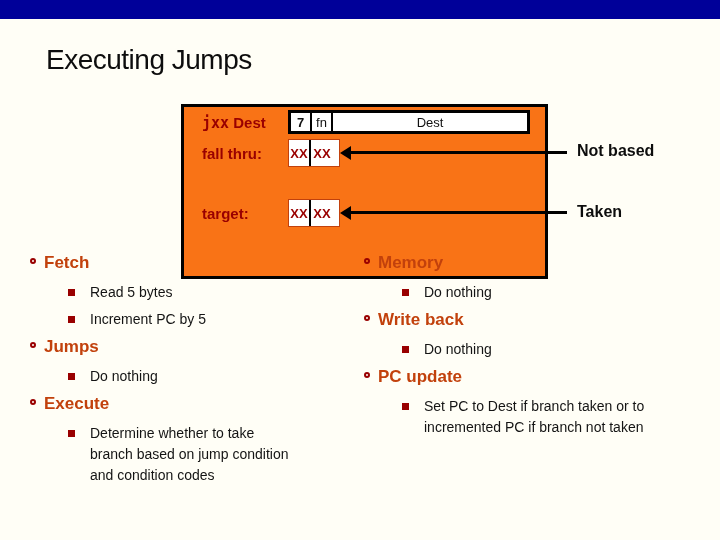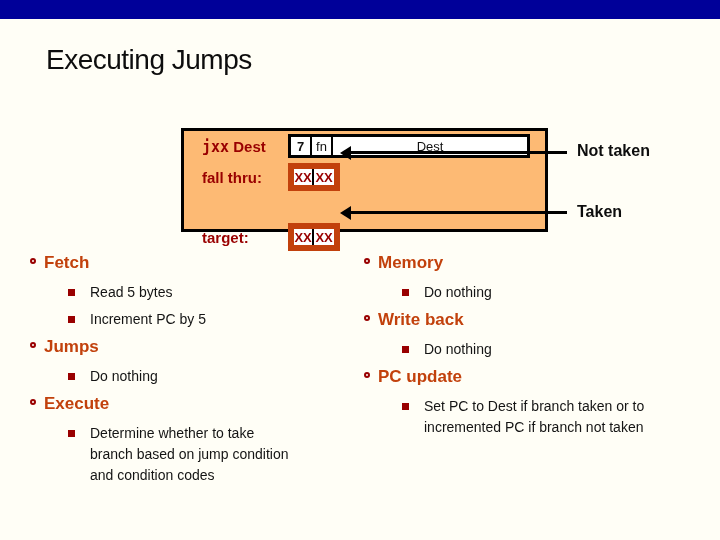--- a/index.html
+++ b/index.html
@@ -18,24 +18,23 @@
   }
   .title {
     position: absolute; left: 34px; top: 44px;
     font-size: 28px; font-weight: normal; color: #0d0d0d;
     letter-spacing: -0.5px;
     margin-left: 12px;
   }
   
   .diagram {
     position: absolute; left: 181px; top: 104px;
-    width: 367px; height: 104px;
-    background: #fdba74;
+    width: 367px; height: 175px;
+    background: #f97316;
     border: 3px solid #000;
-    margin-top: 24px;
   }
   .dlabel {
     position: absolute;
     font-size: 15px; font-weight: bold; color: #990000;
     white-space: nowrap;
   }
   .mono { font-family: "DejaVu Sans Mono", monospace; font-weight: bold; }
   .lbl-instr { left: 18px; top: 7px; }
   .lbl-fall  { left: 18px; top: 38px; }
   .lbl-target{ left: 18px; top: 98px; }
@@ -48,21 +47,21 @@
   .instr-word .cell {
     display: flex; align-items: center; justify-content: center;
     font-size: 13px; color: #111;
   }
   .cell-op { width: 21px; color: #990000; font-weight: bold; border-right: 2px solid #000; }
   .cell-fn { width: 21px; font-size: 12px; border-right: 2px solid #000; }
   .cell-dest { flex: 1; }
   .xxbox {
     position: absolute; left: 104px;
     width: 52px; height: 28px;
-    background: #fff; border: 6px solid #c2410c;
+    background: #fff; border: 1px solid #c2410c;
     display: flex;
   }
   .xxbox .cell {
     width: 22px; display: flex; align-items: center; justify-content: center;
     font-size: 13px; font-weight: bold; color: #990000;
   }
   .xxbox .cell:first-child { border-right: 2px solid #000; }
   .xx-fall { top: 32px; }
   .xx-target { top: 92px; }
   
@@ -140,21 +139,21 @@
 
   <div class="dlabel lbl-target">target:</div>
   <div class="xxbox xx-target">
     <div class="cell">XX</div>
     <div class="cell">XX</div>
   </div>
 </div>
 
 <div class="arrow-head head-fall"></div>
 <div class="arrow-line line-fall"></div>
-<div class="arrow-label albl-fall">Not taken</div>
+<div class="arrow-label albl-fall">Not based</div>
 
 <div class="arrow-head head-target"></div>
 <div class="arrow-line line-target"></div>
 <div class="arrow-label albl-target">Taken</div>
 
 <div class="col col-left">
   <div class="l1">
     <span class="ring"></span>
     <span>Fetch</span>
   </div>

